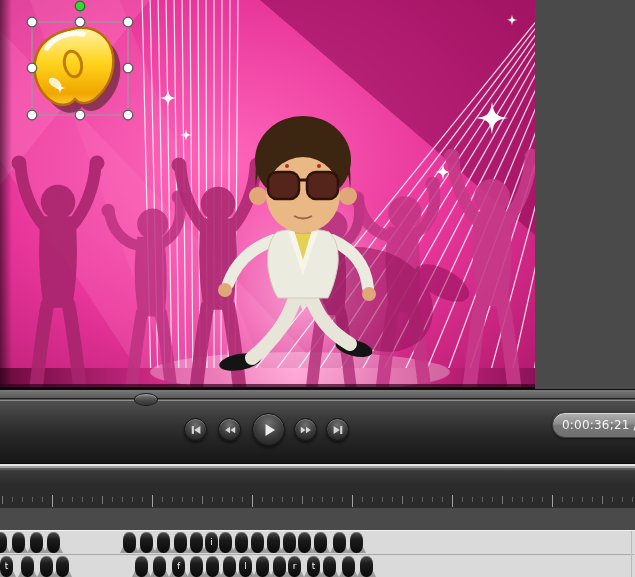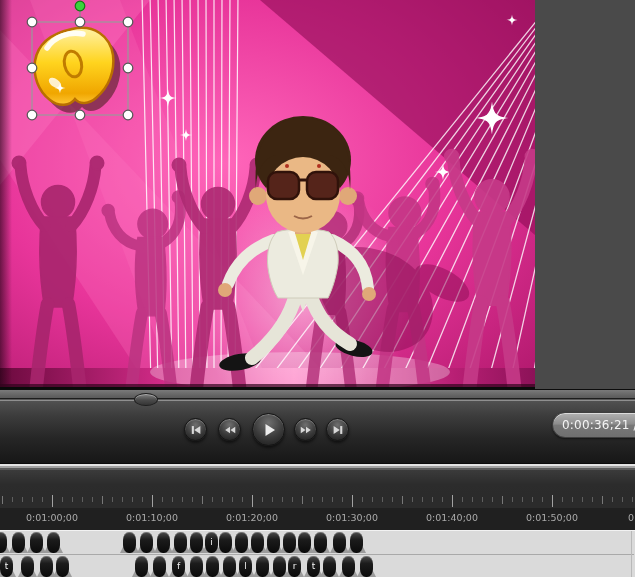--- a/index.html
+++ b/index.html
@@ -339,29 +339,20 @@
       <i class="tick major" style="left: 552px;"></i>
       <i class="tick" style="left: 562px;"></i>
       <i class="tick" style="left: 572px;"></i>
       <i class="tick" style="left: 582px;"></i>
       <i class="tick" style="left: 592px;"></i>
       <i class="tick mid" style="left: 602px;"></i>
       <i class="tick" style="left: 612px;"></i>
       <i class="tick" style="left: 622px;"></i>
       <i class="tick" style="left: 632px;"></i>
     </div>
-  <div id="tl-labels">
-      <span class="tlabel" style="left: 52px;">0:01:00;00</span>
-      <span class="tlabel" style="left: 152px;">0:01:10;00</span>
-      <span class="tlabel" style="left: 252px;">0:01:20;00</span>
-      <span class="tlabel" style="left: 352px;">0:01:30;00</span>
-      <span class="tlabel" style="left: 452px;">0:01:40;00</span>
-      <span class="tlabel" style="left: 552px;">0:01:50;00</span>
-      <span class="tlabel" style="left: 631px;">0</span>
-    </div>
   <div id="tl-tracks">
     <div class="track">
         <div class="key" style="left: -6px;">
           <i class="base"></i>
           <b class="body"></b>
         </div>
         <div class="key" style="left: 12px;">
           <i class="base"></i>
           <b class="body"></b>
         </div>

